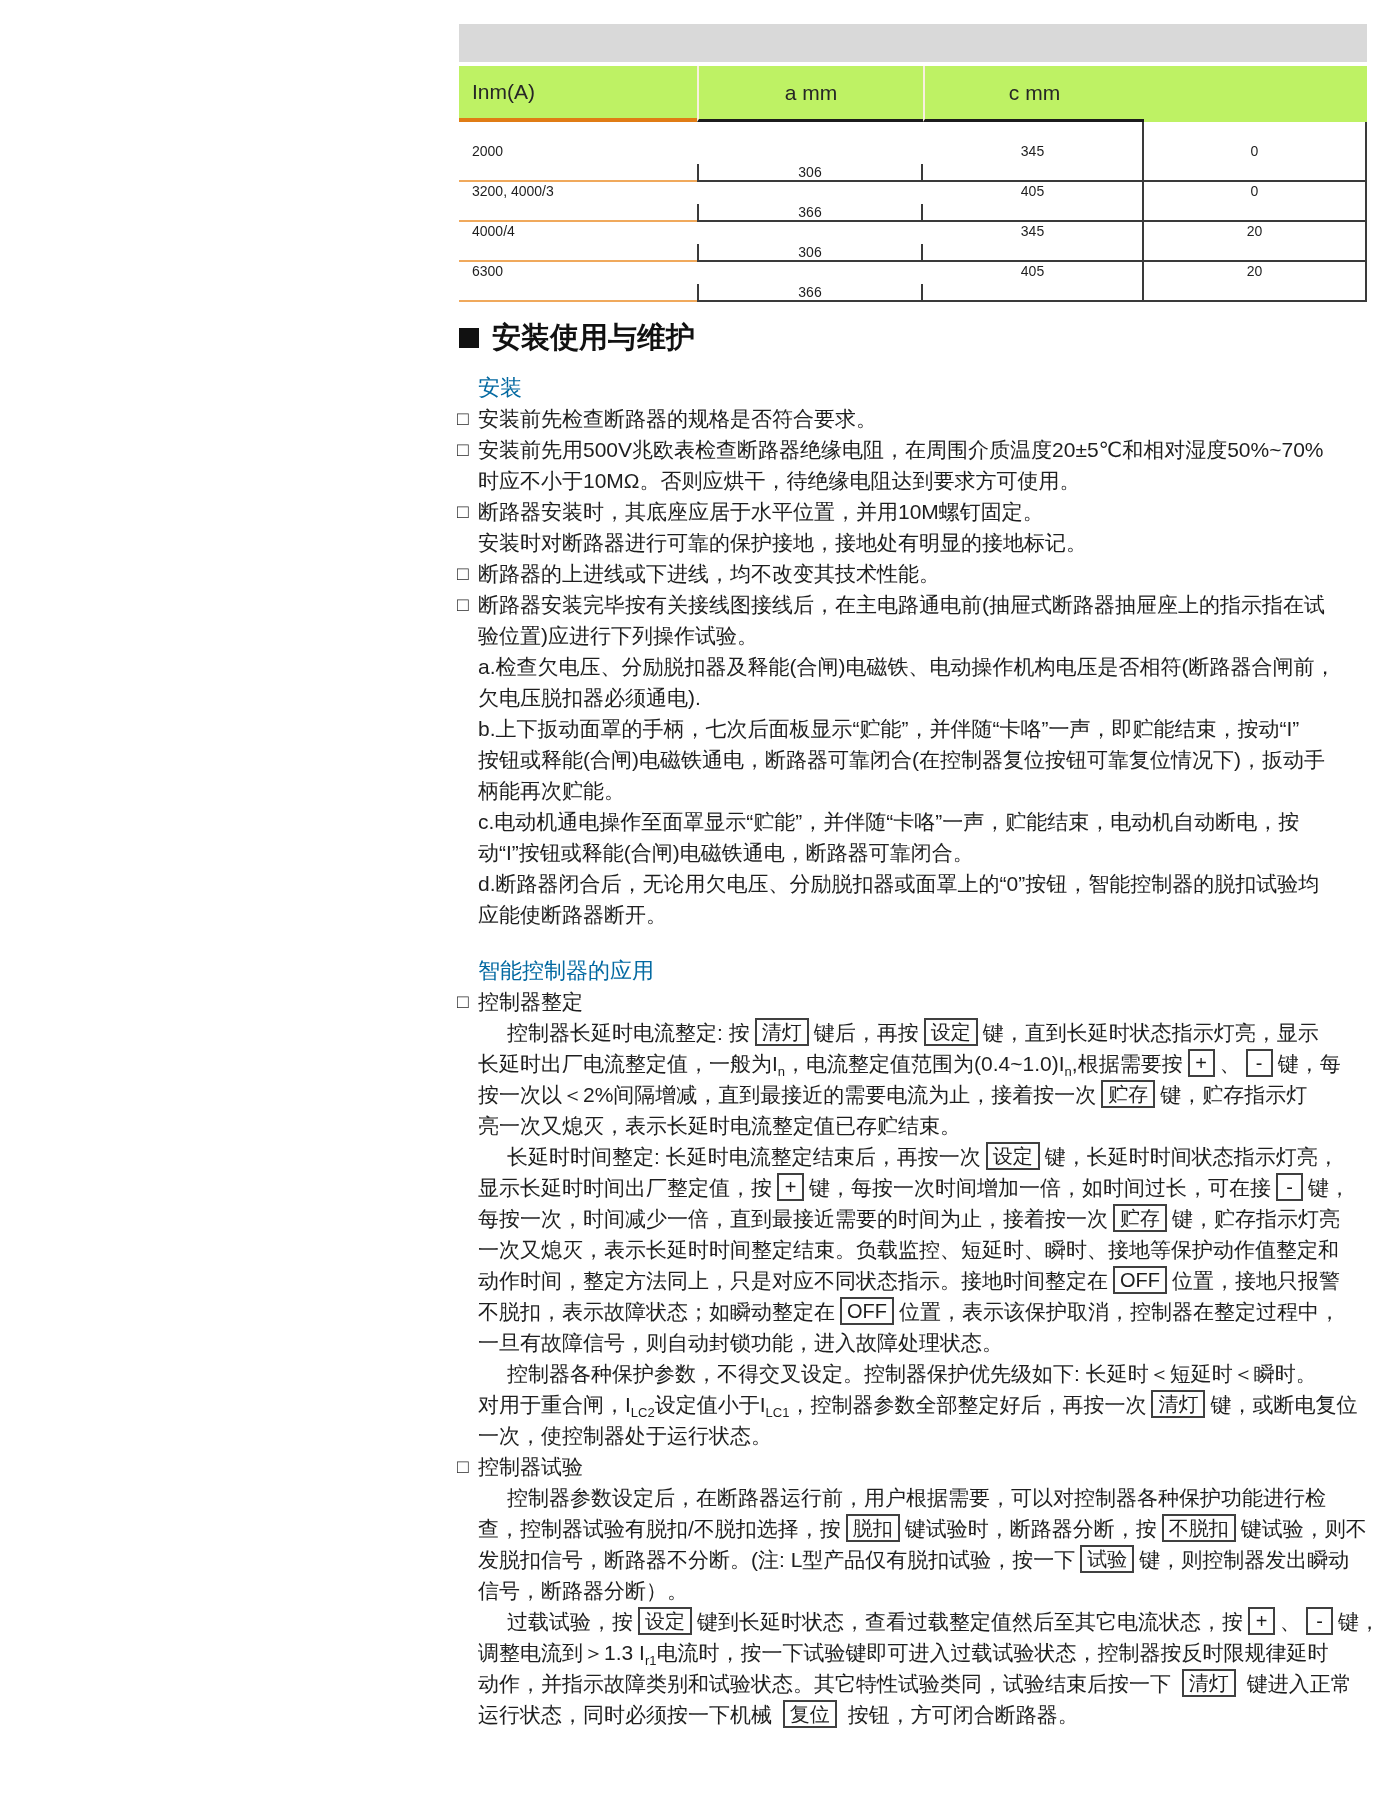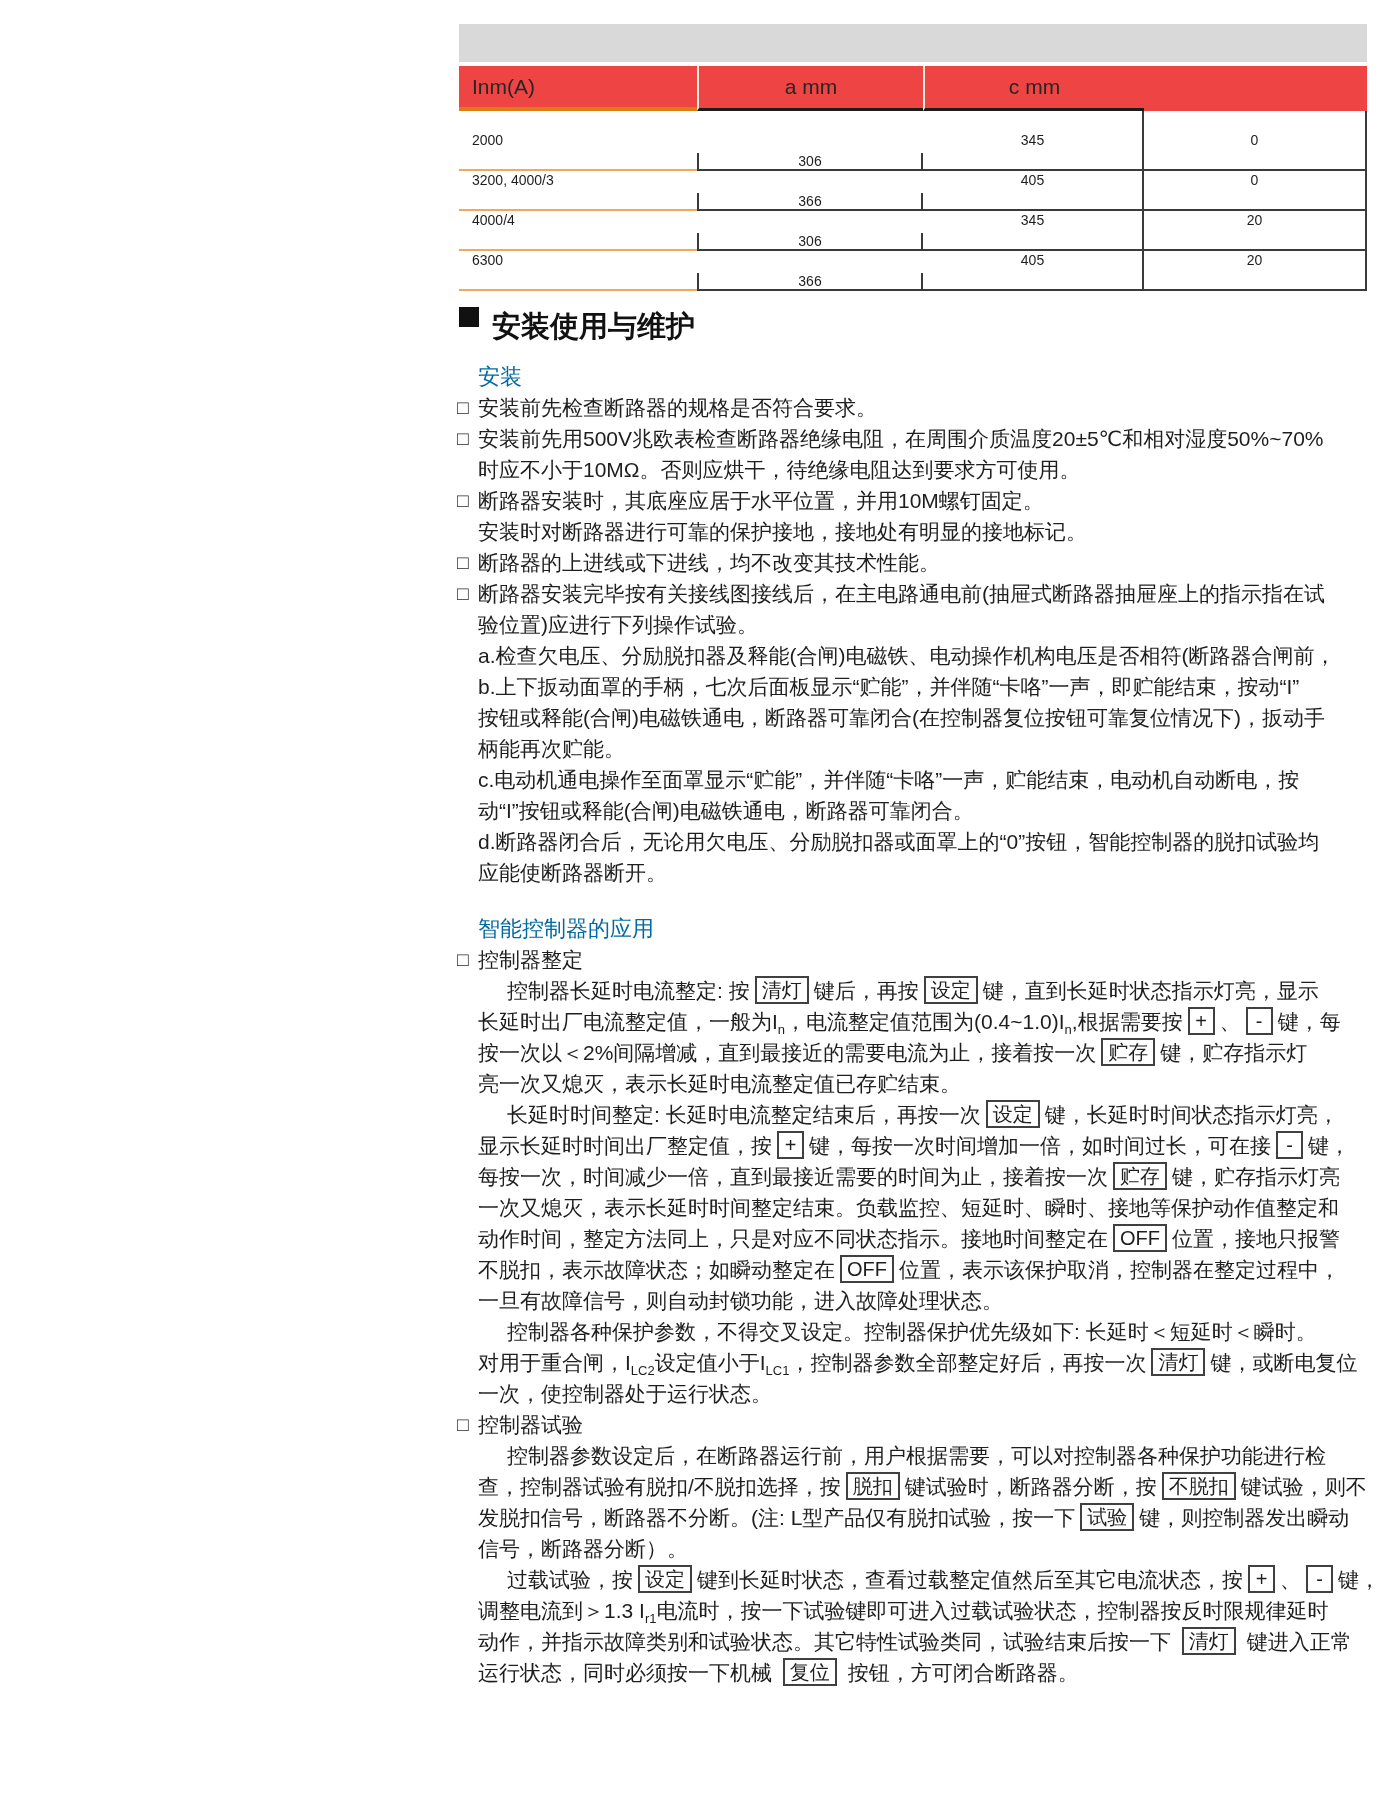--- a/index.html
+++ b/index.html
@@ -3,32 +3,32 @@
 <meta charset="utf-8">
 <style>
   html,body{margin:0;padding:0;background:#ffffff;}
   .page{position:relative;width:1400px;height:1820px;background:#fff;overflow:hidden;
         font-family:"Liberation Sans","DejaVu Sans",sans-serif;color:#1e1e1e;}
   .doc{position:absolute;left:459px;top:24px;width:915px;}
 
   
   .gray-band{height:38px;background:#d9d9d9;width:908px;margin-bottom:4px;}
   .tbl{width:908px;}
-  .t-head{display:grid;grid-template-columns:238px 226px 221px 223px;background:#ef4444;height:45px;box-sizing:border-box;}
+  .t-head{display:grid;grid-template-columns:238px 226px 221px 223px;background:#bef264;height:56px;box-sizing:border-box;}
   .t-head .cell{display:flex;align-items:center;justify-content:center;font-size:21px;color:#262626;
                 border-left:2px solid #f8efdf;box-sizing:border-box;border-bottom:3px solid #1c1c1c;}
   .t-head .cell.first{justify-content:flex-start;padding-left:13px;border-left:none;border-bottom:4px solid #e07c15;}
   .t-row{display:grid;grid-template-columns:238px 226px 221px 223px;height:40px;box-sizing:border-box;}
   .t-row .cl{display:flex;align-items:center;box-sizing:border-box;font-size:14px;color:#1e1e1e;}
   .t-row .c0{padding-left:13px;border-bottom:2px solid #f0a95c;}
   .t-row .cn{justify-content:center;border-bottom:2px solid #3a3a3a;border-right:2px solid #3a3a3a;}
   .t-row .c1{border-left:2px solid #3a3a3a;margin-top:42px;}
 
   
-  .sec-title{display:flex;margin-top:36px;font-size:29px;font-weight:bold;color:#111;}
+  .sec-title{display:flex;align-items:center;margin-top:36px;font-size:29px;font-weight:bold;color:#111;}
   .sq{width:20px;height:20px;background:#111;margin-right:13px;flex:0 0 auto;}
 
   
   .content{margin-top:14px;}
   .ln{position:relative;padding-left:19px;line-height:31px;font-size:21px;color:#1e1e1e;white-space:nowrap;}
   .ln .bullet{position:absolute;left:-2px;top:0;font-size:19px;color:#2a2a2a;}
   .ln.p{padding-left:48px;}
   .ln.h{font-weight:normal;font-size:22px;color:#0369a1;}
   .ln.h.gap{margin-top:25px;}
   .key{display:inline-block;border:2px solid #404040;padding:0 5px;margin:0 5px;line-height:24px;
@@ -86,20 +86,21 @@
         <div class="ln h">安装</div>
         <div class="ln"><span class="bullet">□</span>安装前先检查断路器的规格是否符合要求。</div>
         <div class="ln"><span class="bullet">□</span>安装前先用500V兆欧表检查断路器绝缘电阻，在周围介质温度20±5℃和相对湿度50%~70%</div>
         <div class="ln">时应不小于10MΩ。否则应烘干，待绝缘电阻达到要求方可使用。</div>
         <div class="ln"><span class="bullet">□</span>断路器安装时，其底座应居于水平位置，并用10M螺钉固定。</div>
         <div class="ln">安装时对断路器进行可靠的保护接地，接地处有明显的接地标记。</div>
         <div class="ln"><span class="bullet">□</span>断路器的上进线或下进线，均不改变其技术性能。</div>
         <div class="ln"><span class="bullet">□</span>断路器安装完毕按有关接线图接线后，在主电路通电前(抽屉式断路器抽屉座上的指示指在试</div>
         <div class="ln">验位置)应进行下列操作试验。</div>
         <div class="ln">a.检查欠电压、分励脱扣器及释能(合闸)电磁铁、电动操作机构电压是否相符(断路器合闸前，</div>
+        <div class="ln">欠电压脱扣器必须通电).</div>
         <div class="ln">b.上下扳动面罩的手柄，七次后面板显示“贮能”，并伴随“卡咯”一声，即贮能结束，按动“I”</div>
         <div class="ln">按钮或释能(合闸)电磁铁通电，断路器可靠闭合(在控制器复位按钮可靠复位情况下)，扳动手</div>
         <div class="ln">柄能再次贮能。</div>
         <div class="ln">c.电动机通电操作至面罩显示“贮能”，并伴随“卡咯”一声，贮能结束，电动机自动断电，按</div>
         <div class="ln">动“I”按钮或释能(合闸)电磁铁通电，断路器可靠闭合。</div>
         <div class="ln">d.断路器闭合后，无论用欠电压、分励脱扣器或面罩上的“0”按钮，智能控制器的脱扣试验均</div>
         <div class="ln">应能使断路器断开。</div>
         <div class="ln h gap">智能控制器的应用</div>
         <div class="ln"><span class="bullet">□</span>控制器整定</div>
         <div class="ln p">控制器长延时电流整定: 按<span class="key">清灯</span>键后，再按<span class="key">设定</span>键，直到长延时状态指示灯亮，显示</div>

